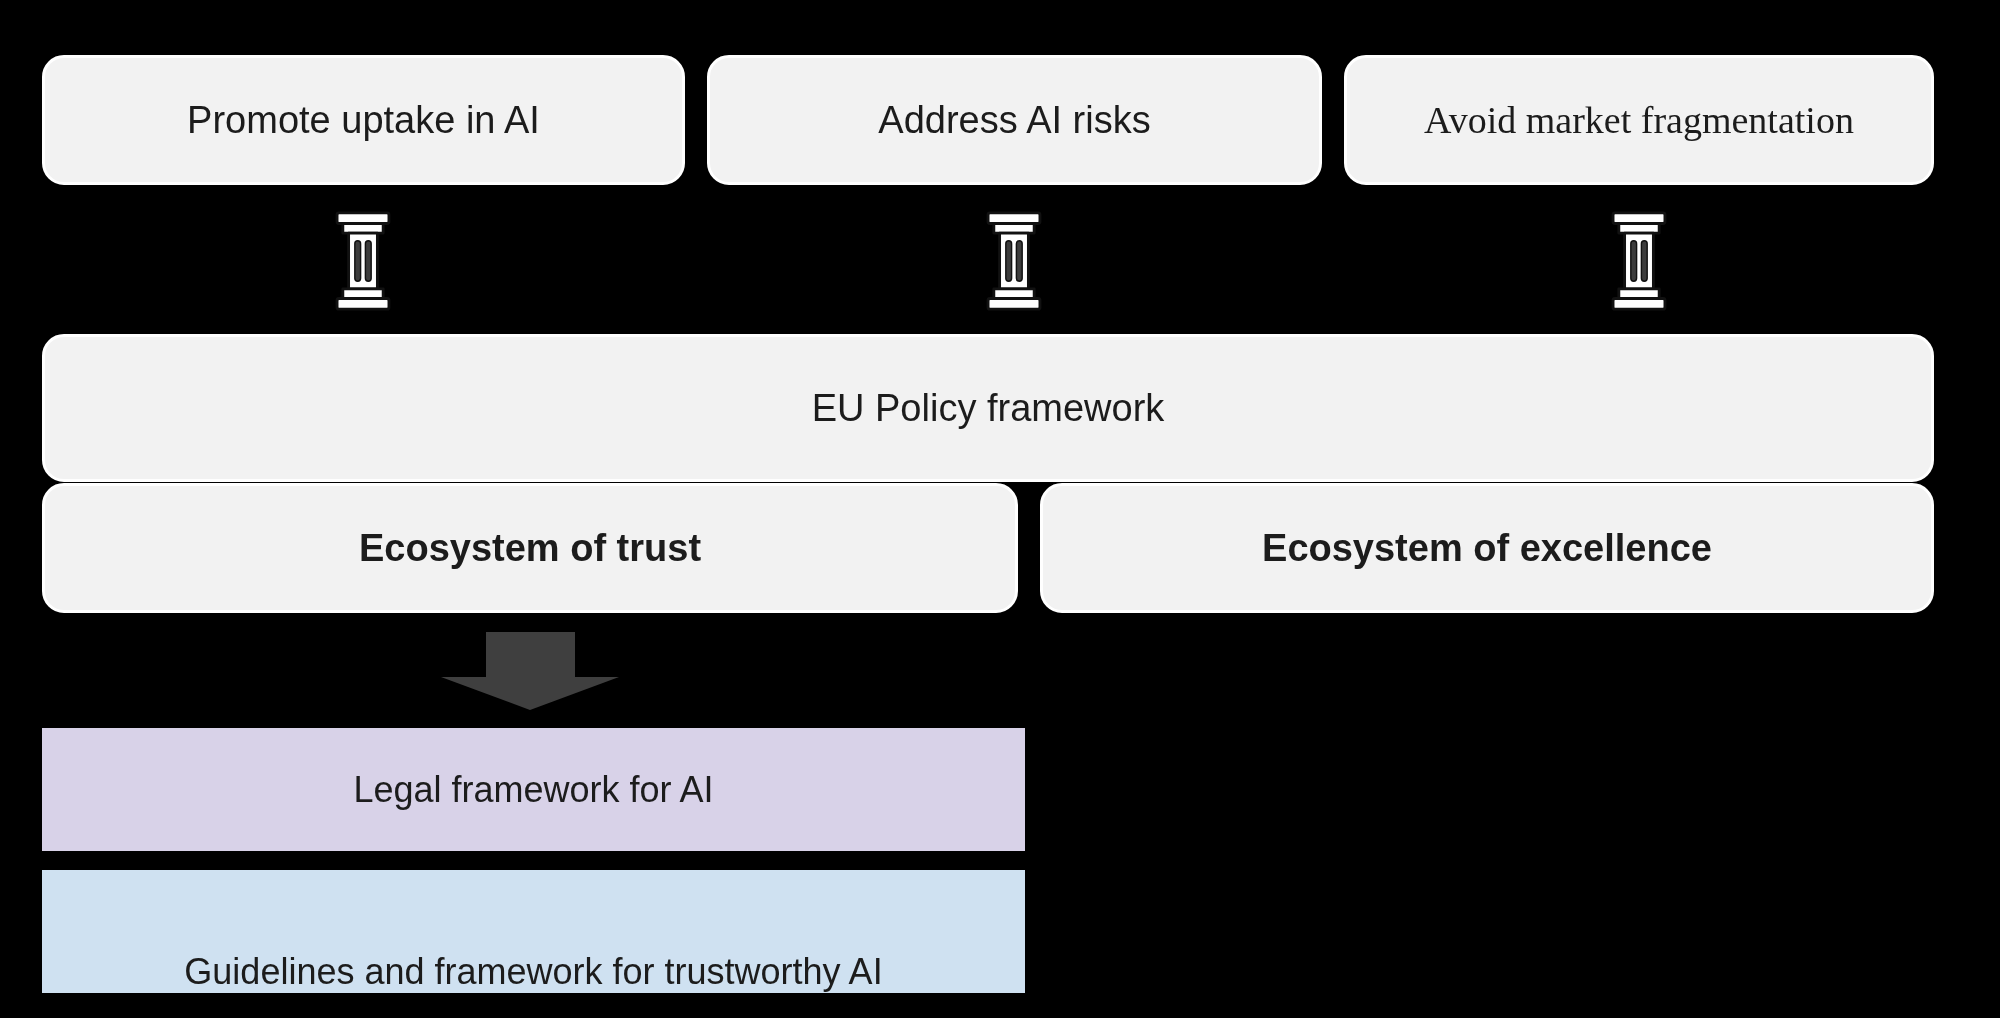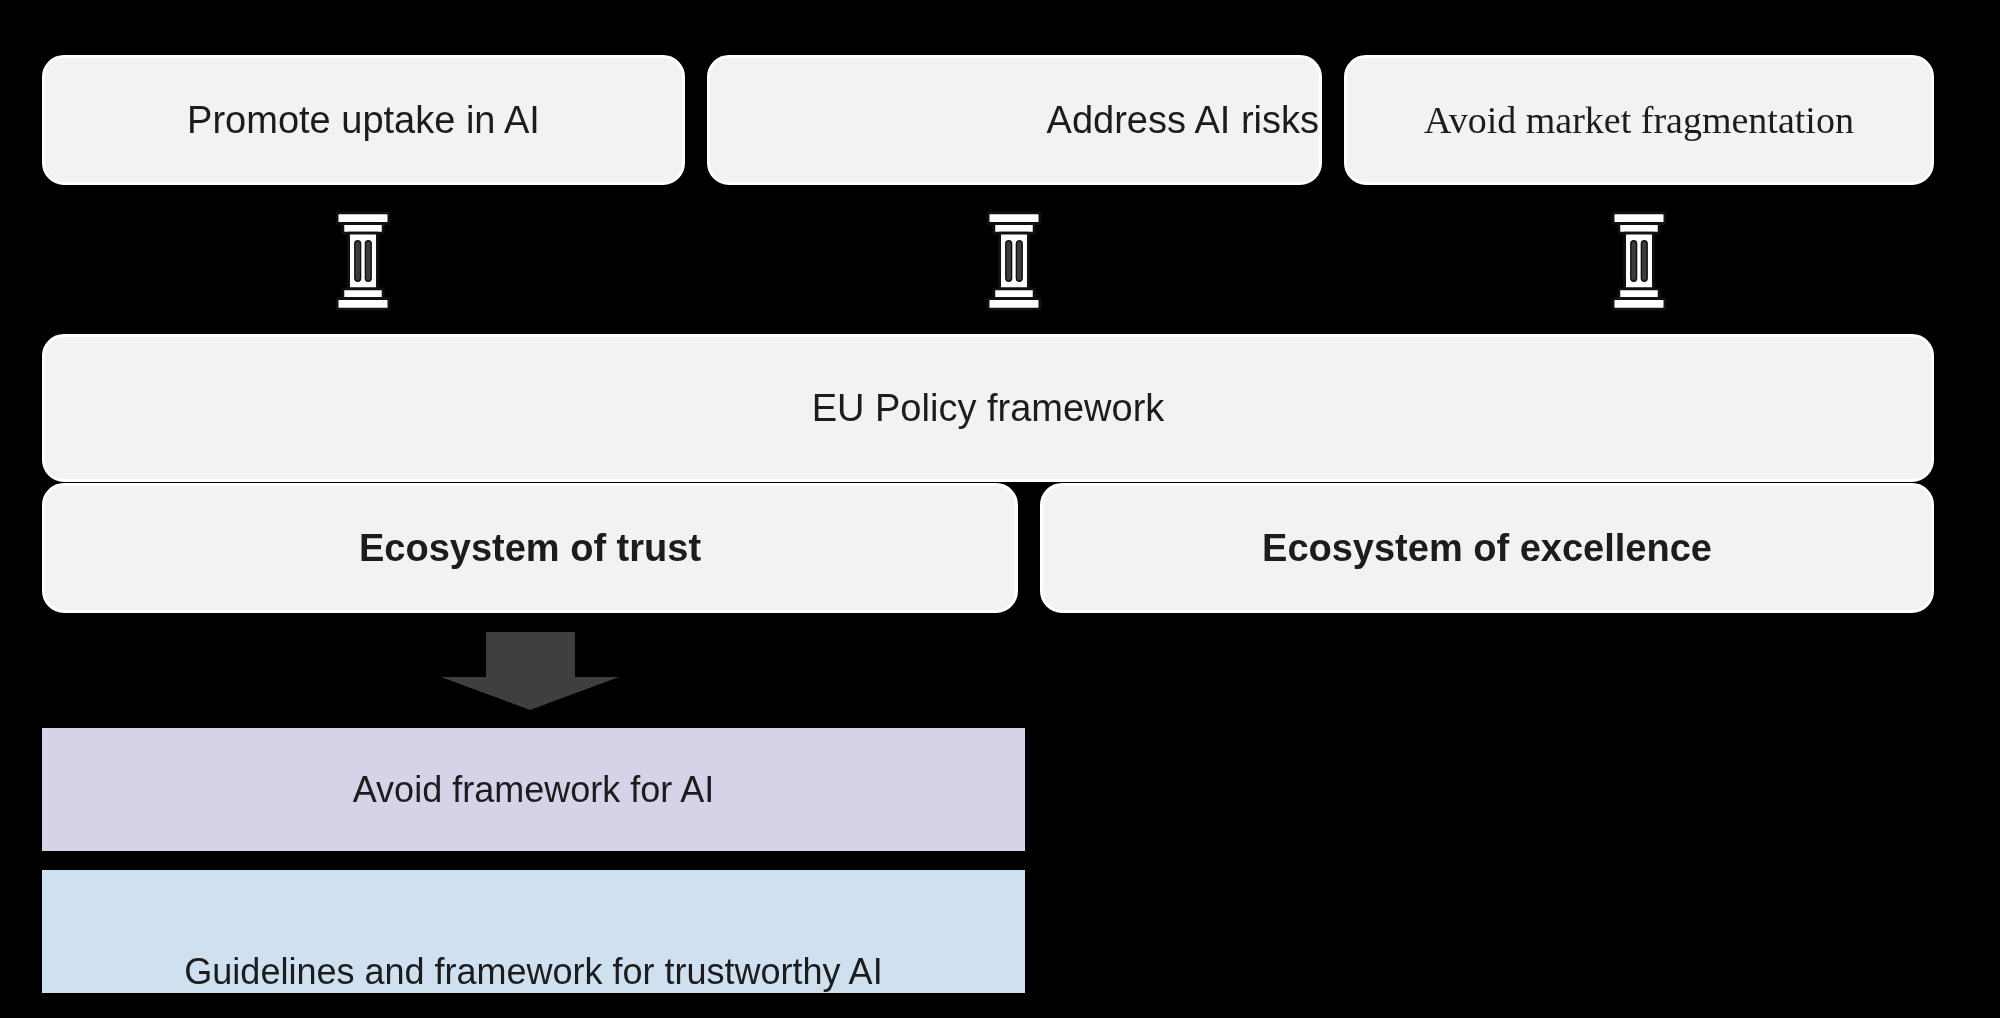--- a/index.html
+++ b/index.html
@@ -25,21 +25,21 @@
     color: var(--text-dark, #1c1c1c);
   }
   .light-box {
     background: var(--box-light, #f2f2f2);
     border: 3px solid var(--box-border, #ffffff);
     border-radius: 22px;
     font-size: 38px;
     font-weight: 400;
   }
   .top-box-1 { left: 42px;  top: 55px; width: 643px; height: 130px; }
-  .top-box-2 { left: 707px; top: 55px; width: 615px; height: 130px; justify-content: flex-end; }
+  .top-box-2 { left: 707px; top: 55px; width: 615px; height: 130px; }
   .top-box-3 { left: 1344px;top: 55px; width: 590px; height: 130px; font-family: Liberation Serif, serif; }
 
   .pillar {
     position: absolute;
     top: 211px;
     width: 58px;
     height: 100px;
   }
   .pillar-1 { left: 334px; }
   .pillar-2 { left: 985px; }
@@ -128,19 +128,19 @@
   </div>
   <div class="box light-box eco-box trust-box">
     <span>Ecosystem of trust</span>
   </div>
 
   <svg class="down-arrow" viewBox="0 0 178 78">
     <polygon points="45,0 134,0 134,45 178,45 89,78 0,45 45,45" fill="#3f3f3f"></polygon>
   </svg>
 
   <div class="box output-box legal-box">
-    <span>Avoid framework for AI</span>
+    <span>Legal framework for AI</span>
   </div>
   <div class="box output-box guidelines-box">
     <span>Guidelines and framework for trustworthy AI</span>
   </div>
 
 </div>
 
 </body></html>

